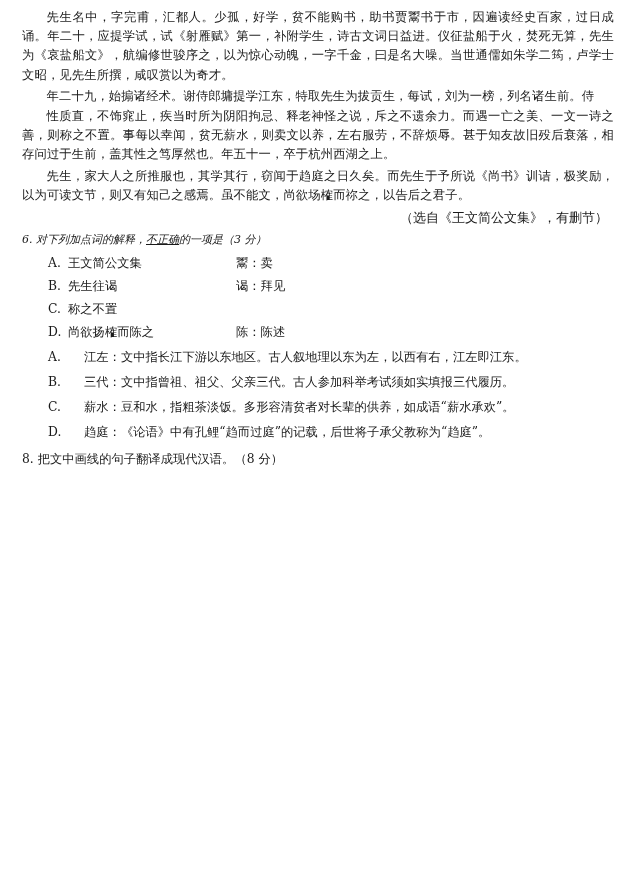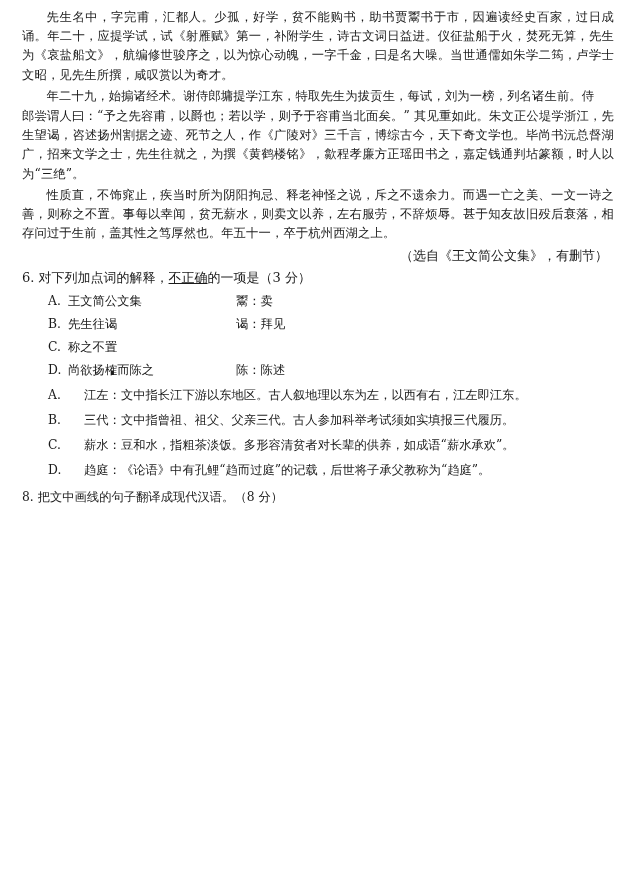--- a/index.html
+++ b/index.html
@@ -34,23 +34,24 @@
     margin-bottom: 1px;
   }
   .src {
     margin: 4px 0 3px 0;
     font-size: 13px;
     line-height: 18px;
     text-align: right;
     padding-right: 6px;
   }
   .q {
-    font-size: 13px;
+    font-size: 11px;
     line-height: 19px;
     margin: 3px 0 2px 0;
+    font-style: italic;
   }
   .q .num {
     letter-spacing: 0;
   }
   .u {
     text-decoration: underline;
   }
   .opts {
     margin: 0;
     padding: 0;
@@ -106,22 +107,22 @@
   }
 </style>
 </head>
 <body>
 
 <div class="page">
 
   <div class="passage">
     <p>先生名中，字完甫，汇都人。少孤，好学，贫不能购书，助书贾鬻书于市，因遍读经史百家，过日成诵。年二十，应提学试，试《射雁赋》第一，补附学生，诗古文词日益进。仪征盐船于火，焚死无算，先生为《哀盐船文》，航编修世骏序之，以为惊心动魄，一字千金，曰是名大噪。当世通儒如朱学二筠，卢学士文昭，见先生所撰，咸叹赏以为奇才。</p>
     <p class="tight">年二十九，始搧诸经术。谢侍郎墉提学江东，特取先生为拔贡生，每试，刘为一榜，列名诸生前。侍</p>
-    <p style="text-indent:0">郎尝谓人曰：“予之先容甫，以爵也；若以学，则予于容甫当北面矣。” 其见重如此。朱文正公堤学浙江，先生望谒，咨述扬州割据之迹、死节之人，作《广陵对》三千言，博综古今，天下奇文学也。毕尚书沅总督湖广，招来文学之士，先生往就之，为撰《黄鹤楼铭》，歙程孝廉方正瑶田书之，嘉定钱通判坫篆额，时人以为“三绝”。</p>
     <p>性质直，不饰窕止，疾当时所为阴阳拘忌、释老神怪之说，斥之不遗余力。而遇一亡之美、一文一诗之善，则称之不置。事每以幸闻，贫无薪水，则卖文以养，左右服劳，不辞烦辱。甚于知友故旧殁后衰落，相存问过于生前，盖其性之笃厚然也。年五十一，卒于杭州西湖之上。</p>
+    <p>先生，家大人之所推服也，其学其行，窃闻于趋庭之日久矣。而先生于予所说《尚书》训诘，极奖励，以为可读文节，则又有知己之感焉。虽不能文，尚欲场榷而祢之，以告后之君子。</p>
   </div>
 
   <div class="src">（选自《王文简公文集》，有删节）</div>
 
   <div class="q">
     <span class="num">6.</span>
     <span>对下列加点词的解释，</span><span class="u">不正确</span><span>的一项是（3 分）</span>
   </div>
 
   <div class="opts">

